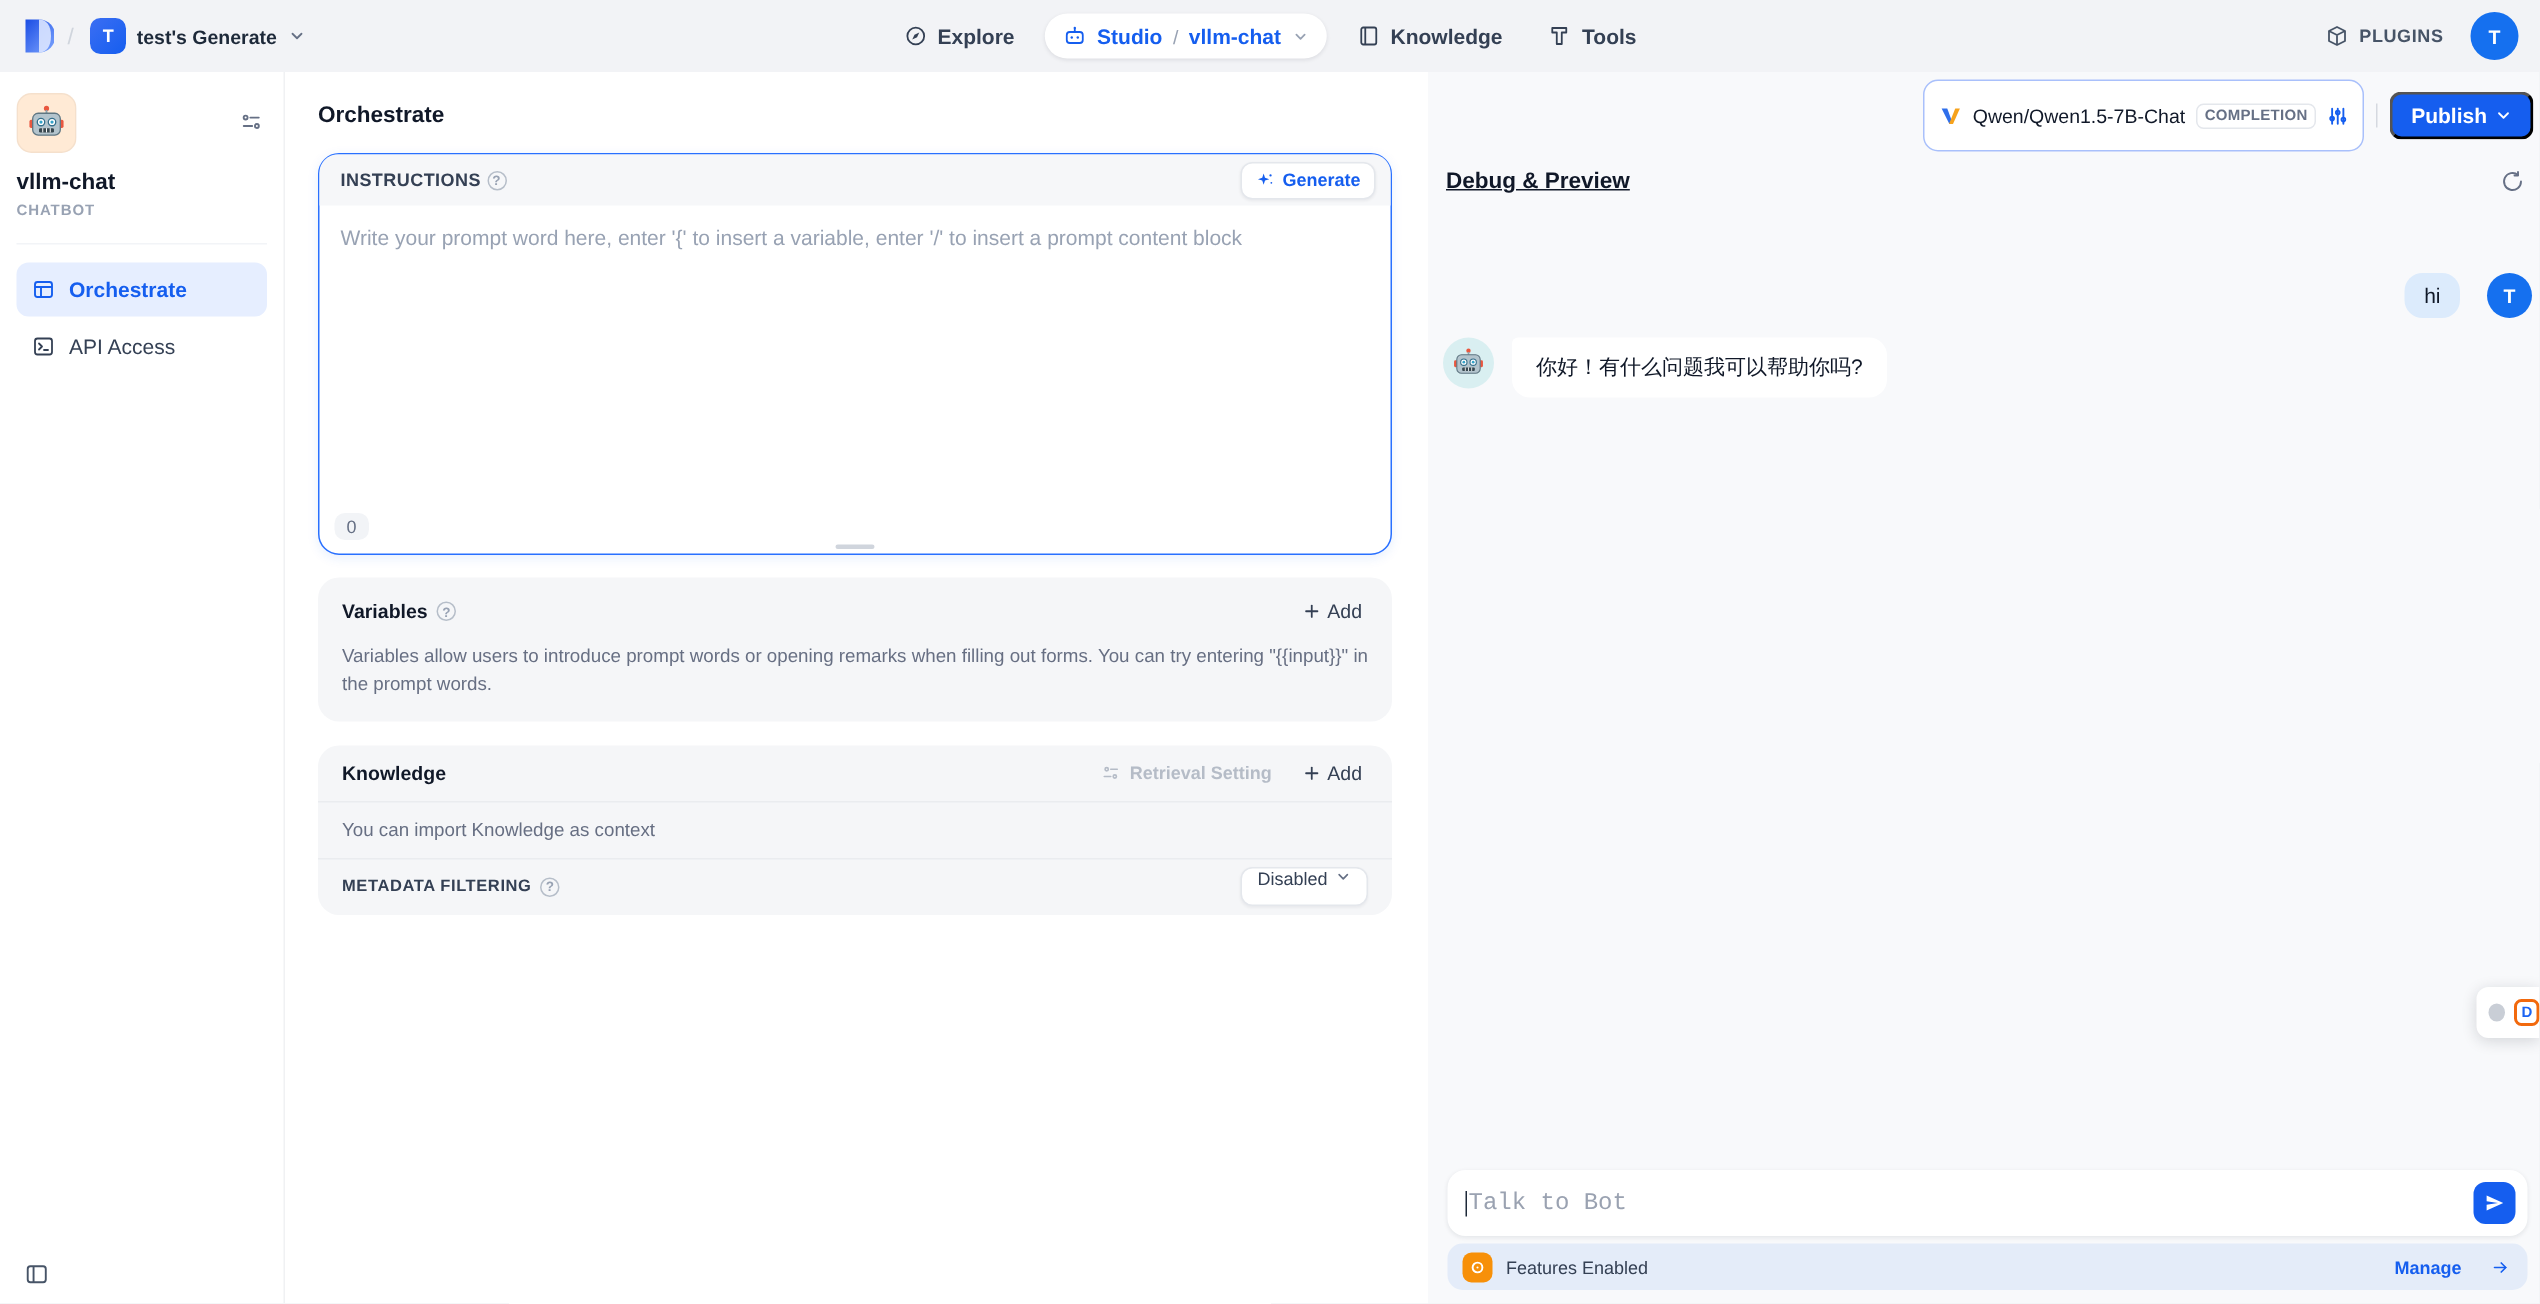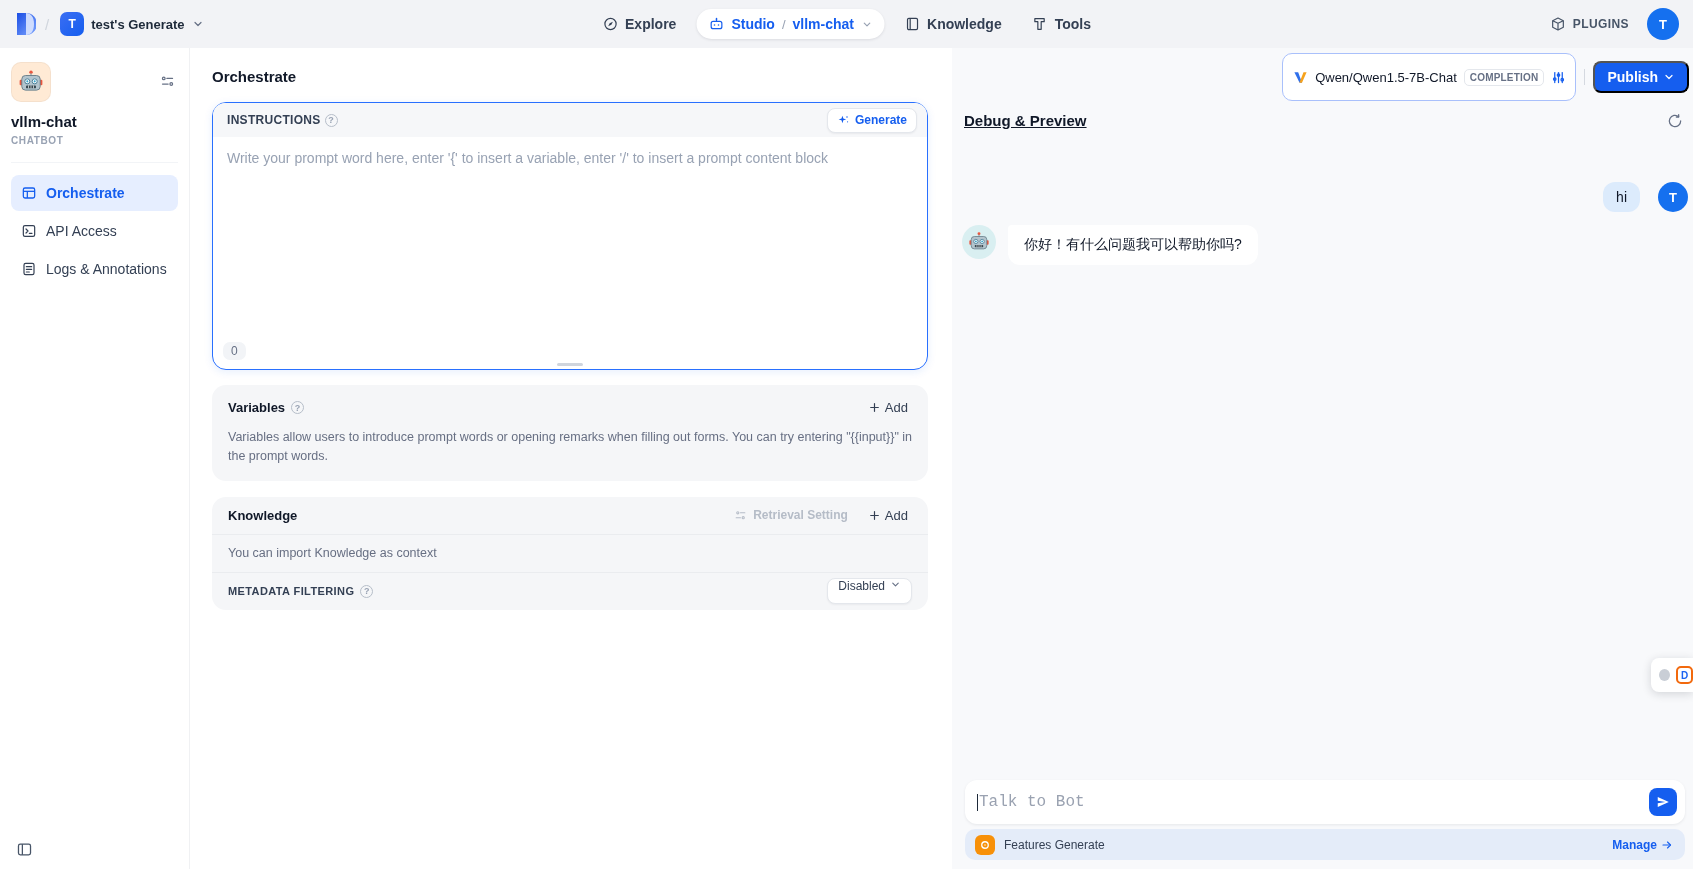--- a/index.html
+++ b/index.html
@@ -133,21 +133,21 @@
   .talk-input { flex:1; border:none; outline:none; background:transparent; font-size:16px;
     color:#a21caf; font-family:Liberation Mono, monospace; }
   .talk-input::placeholder { color:#9AA2B1; }
   .send-btn { width:28px; height:28px; border-radius:8px; background:#155EEF; border:none;
     display:grid; place-items:center; cursor:pointer; flex:none; }
   .features-bar { margin-top:5px; height:31px; background:#E4ECF9; border-radius:10px;
     display:flex; align-items:center; justify-content:space-between; padding:0 12px 0 10px; }
   .fb-left { display:flex; align-items:center; gap:9px; }
   .features-icon { width:20px; height:20px; border-radius:6px; background:#F79009; display:grid; place-items:center; }
   .fb-label { font-size:12px; font-weight:500; color:#344054; }
-  .manage-link { display:flex; align-items:center; gap:4px; font-size:12px; font-weight:600;
+  .manage-link { display:flex; align-items:center; gap:20px; font-size:12px; font-weight:600;
     color:#155EEF; cursor:pointer; }
 
   .floating-widget { position:absolute; right:0; top:658px; width:42px; height:34px; background:#fff;
     border-radius:8px 0 0 8px; box-shadow:0 2px 10px rgba(16,24,40,.16); z-index:6;
     display:flex; align-items:center; gap:6px; padding-left:8px; cursor:pointer; }
   .fw-dot { width:12px; height:12px; border-radius:50%; background:#C9CED6; }
   .fw-logo { width:18px; height:18px; border:2px solid #F2690D; border-radius:5px;
     display:grid; place-items:center; font-size:10px; font-weight:800; color:#1C64F2; background:#fff; }
 </style>
 </head>
@@ -286,31 +286,20 @@
     </div>
     <div class="nav-row">
       <span>
         <svg width="16" height="16" viewBox="0 0 24 24" fill="none" stroke="#344054" stroke-width="1.8" stroke-linecap="round" stroke-linejoin="round">
             <rect x="3.5" y="4" width="17" height="16" rx="2.5"></rect>
             <polyline points="7.5 9 10.5 12 7.5 15"></polyline>
             <line x1="12.5" y1="15.5" x2="16.5" y2="15.5"></line>
           </svg>
       </span>
       <span>API Access</span>
-    </div>
-    <div class="nav-row">
-      <span>
-        <svg width="16" height="16" viewBox="0 0 24 24" fill="none" stroke="#344054" stroke-width="1.8" stroke-linecap="round">
-            <rect x="4.5" y="3.5" width="15" height="17" rx="2.5"></rect>
-            <line x1="8" y1="8.5" x2="16" y2="8.5"></line>
-            <line x1="8" y1="12.5" x2="16" y2="12.5"></line>
-            <line x1="8" y1="16.5" x2="12.5" y2="16.5"></line>
-          </svg>
-      </span>
-      <span>Logs &amp; Annotations</span>
     </div>
   </nav>
 
   <span class="collapse-btn">
     <svg width="17" height="17" viewBox="0 0 24 24" fill="none" stroke="#475467" stroke-width="1.8" stroke-linejoin="round">
         <rect x="3.5" y="4.5" width="17" height="15" rx="2.5"></rect>
         <line x1="9" y1="4.5" x2="9" y2="19.5"></line>
       </svg>
   </span>
 </aside>
@@ -492,21 +481,21 @@
       </button>
     </div>
     <div class="features-bar">
       <div class="fb-left">
         <span class="features-icon">
           <svg width="12" height="12" viewBox="0 0 24 24" fill="none" stroke="#ffffff" stroke-width="2.6">
               <circle cx="12" cy="12" r="6.5"></circle>
               <circle cx="12" cy="12" r="1.4" fill="#fff" stroke="none"></circle>
             </svg>
         </span>
-        <span class="fb-label">Features Generate</span>
+        <span class="fb-label">Features Enabled</span>
       </div>
       <div class="manage-link">
         <span>Manage</span>
         <span>
           <svg width="12" height="12" viewBox="0 0 24 24" fill="none" stroke="#155EEF" stroke-width="2.2" stroke-linecap="round" stroke-linejoin="round">
               <line x1="4" y1="12" x2="19" y2="12"></line>
               <polyline points="13 6 19 12 13 18"></polyline>
             </svg>
         </span>
       </div>

